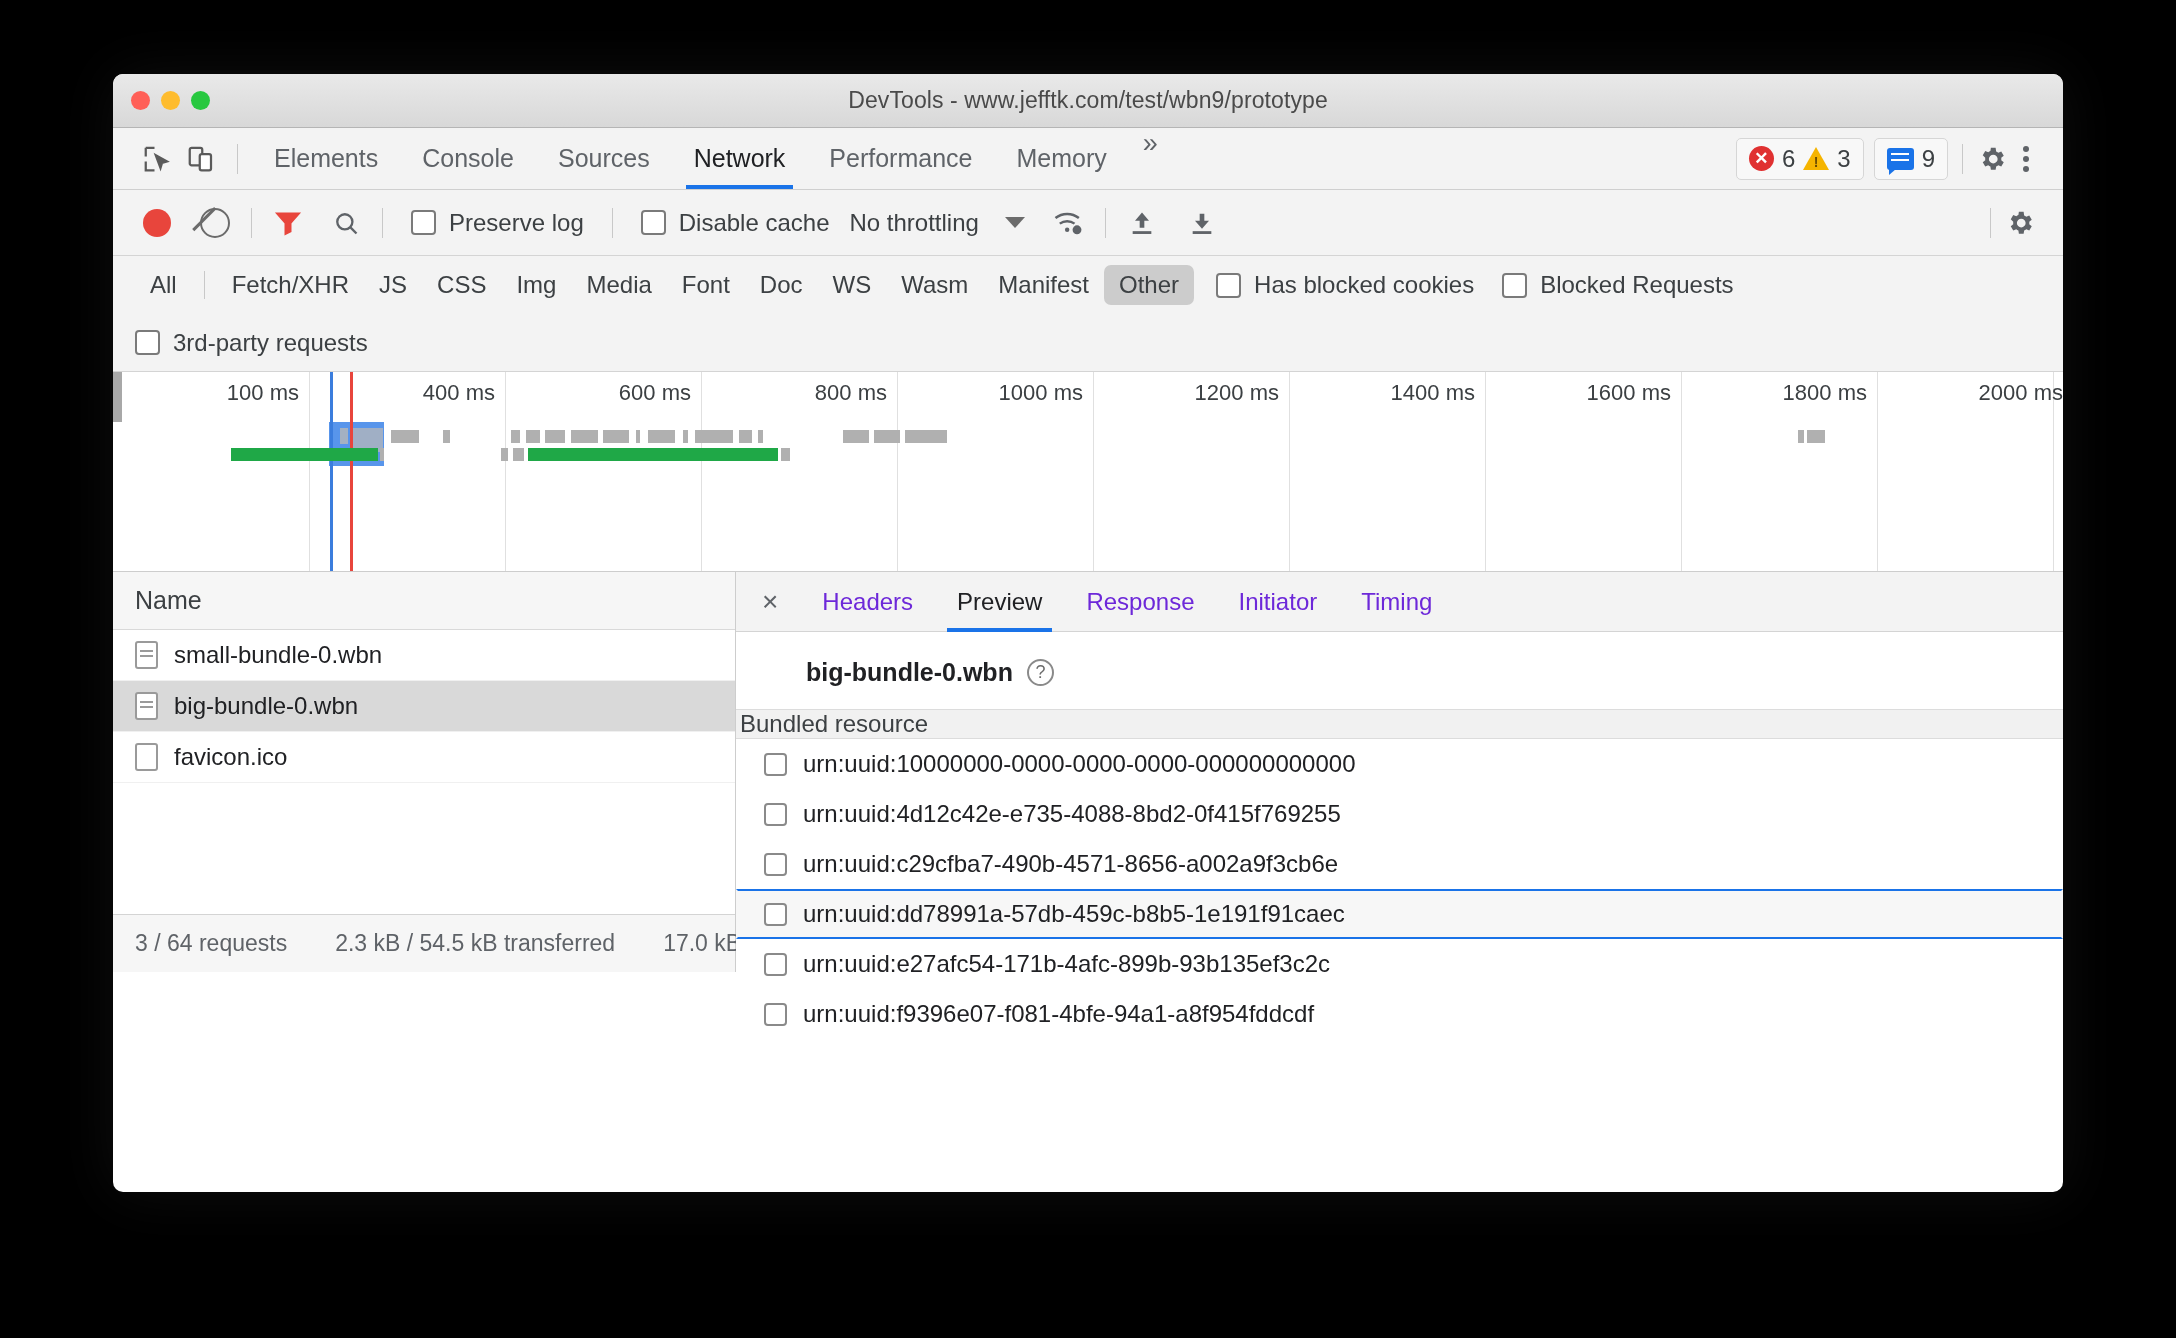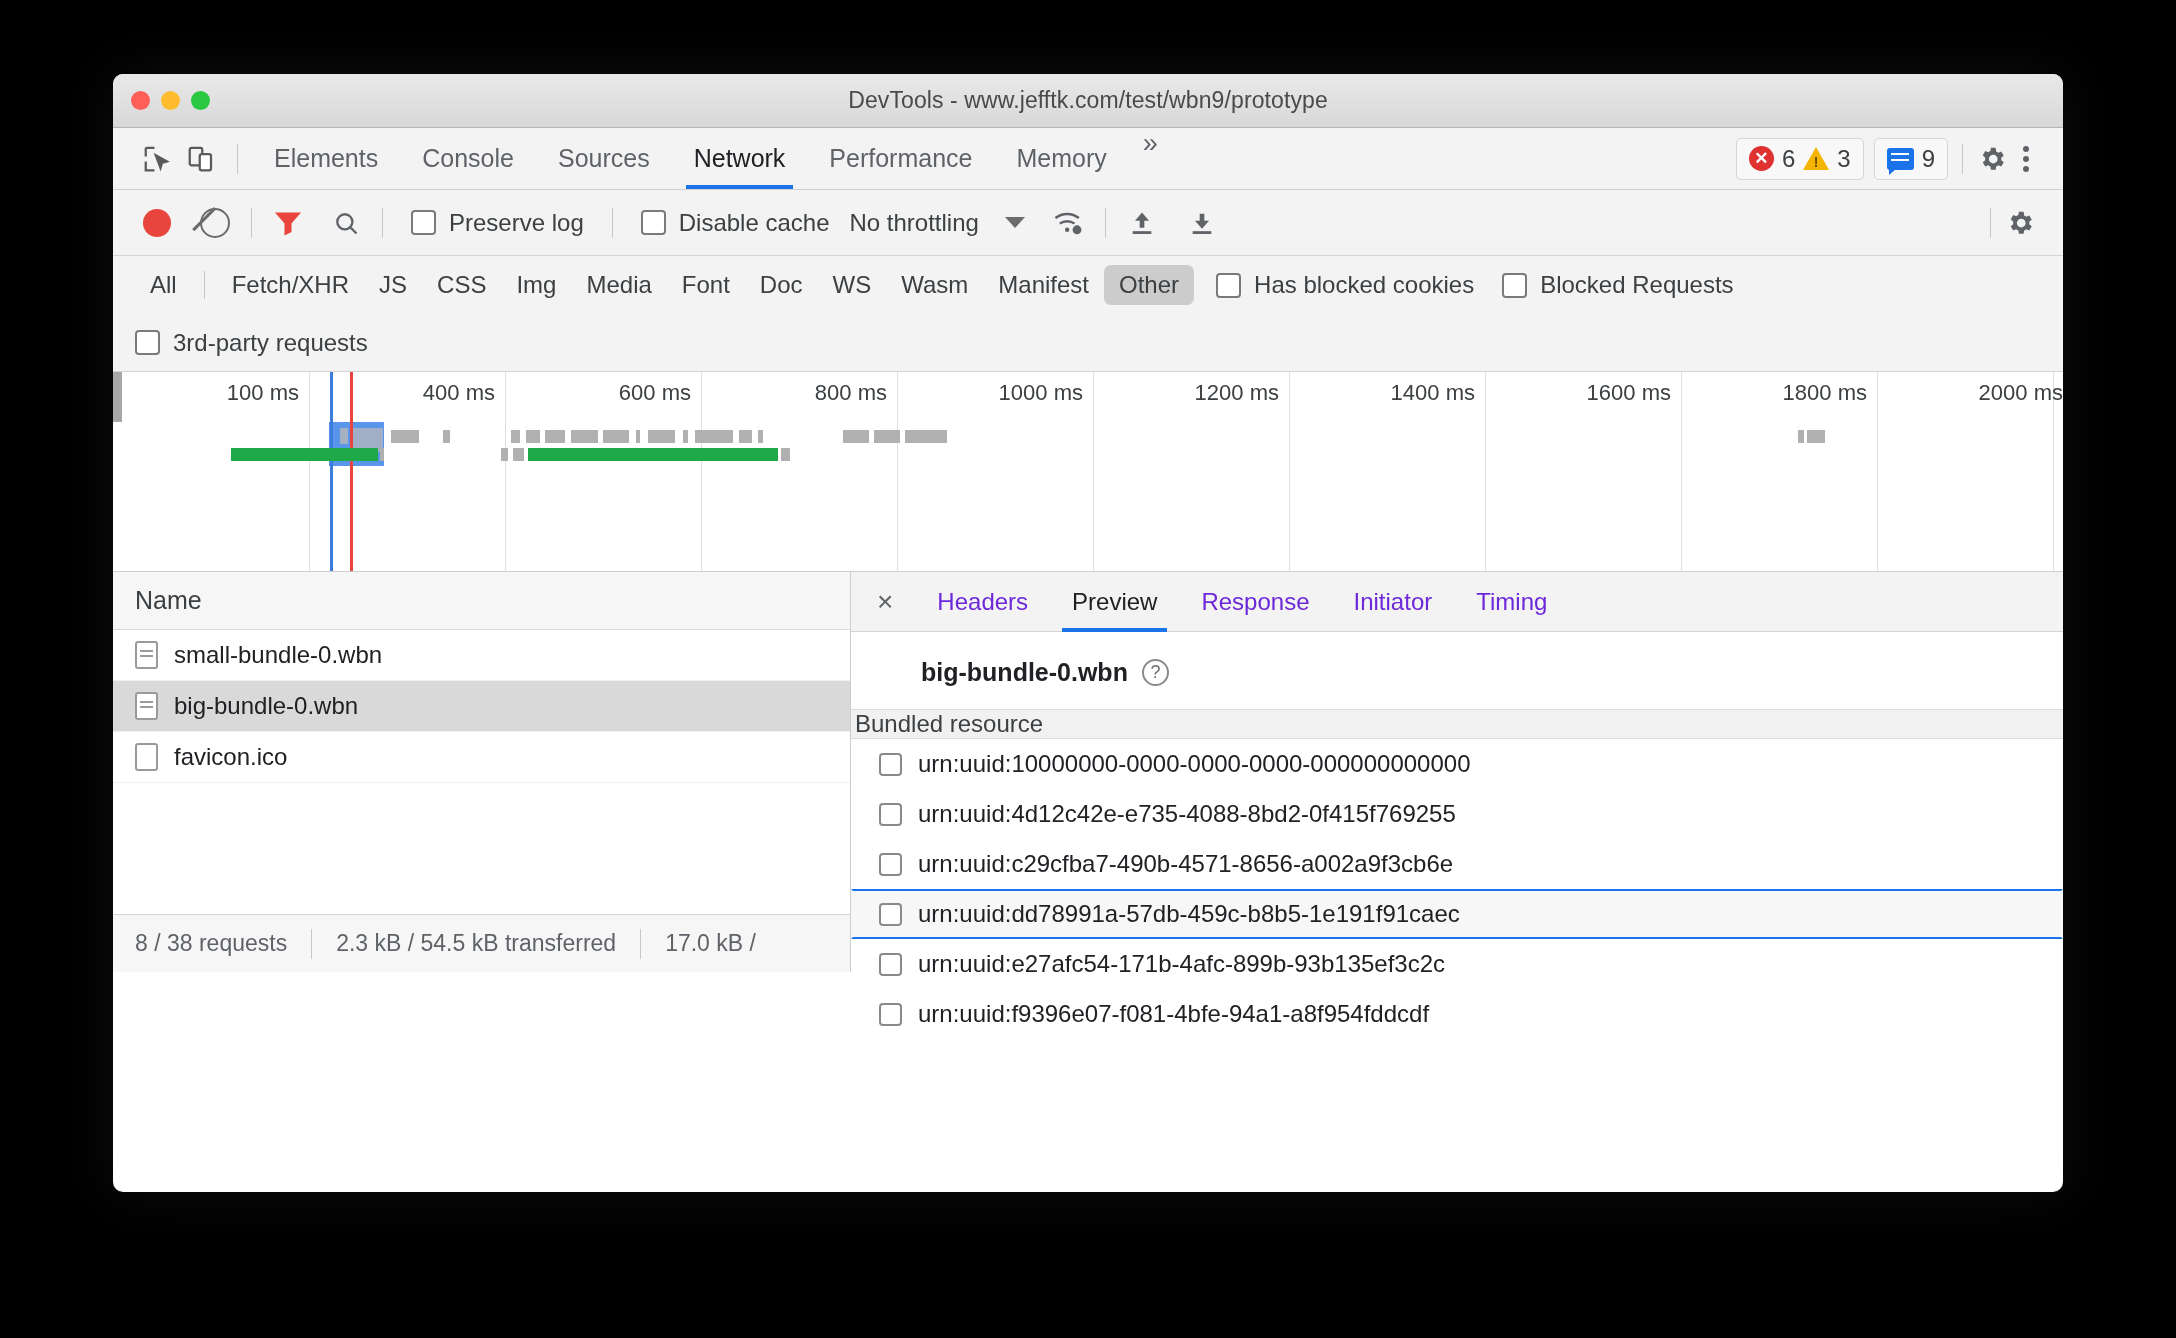--- a/index.html
+++ b/index.html
@@ -210,21 +210,21 @@
   .marker.blue { background: #3b7ddd; }
   .marker.red { background: #e8453c; }
   .hl-box {
     position: absolute; background: #3b82e8; opacity: .85;
   }
   .hl-inner { position: absolute; background: #b8b8b8; }
 
   
   .lower { display: flex; height: 400px; }
   .leftpane {
-    width: 738px; background: #fff;
+    width: 623px; background: #fff;
     border-right: 1px solid #cdcdcd;
     display: flex; flex-direction: column; justify-content: flex-end;
   }
   .namehdr {
     height: 58px; background: #f6f6f6;
     border-bottom: 1px solid #d9d9d9;
     display: flex; align-items: center; padding-left: 22px;
     font-size: 25px; color: #3c4043;
   }
   .reqlist { flex: 1; overflow: hidden; }
@@ -549,21 +549,21 @@
           <div class="reqrow selected">
             <div class="ficon doc"></div>
             <span>big-bundle-0.wbn</span>
           </div>
           <div class="reqrow">
             <div class="ficon"></div>
             <span>favicon.ico</span>
           </div>
         </div>
         <div class="statusbar">
-          <div class="stat">8 / 38 requests</div>
+          <div class="stat">3 / 64 requests</div>
           <div class="statsep"></div>
           <div class="stat">2.3 kB / 54.5 kB transferred</div>
           <div class="statsep"></div>
           <div class="stat">17.0 kB /</div>
         </div>
       </div>
 
       <div class="rightpane">
         <div class="detail-tabs">
           <div class="closex">×</div>

